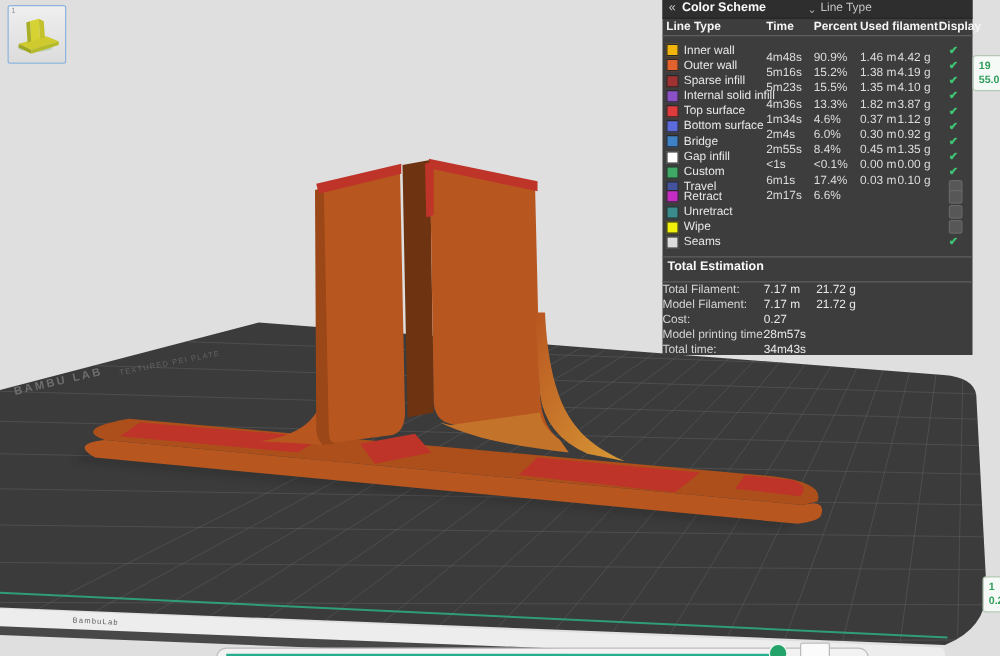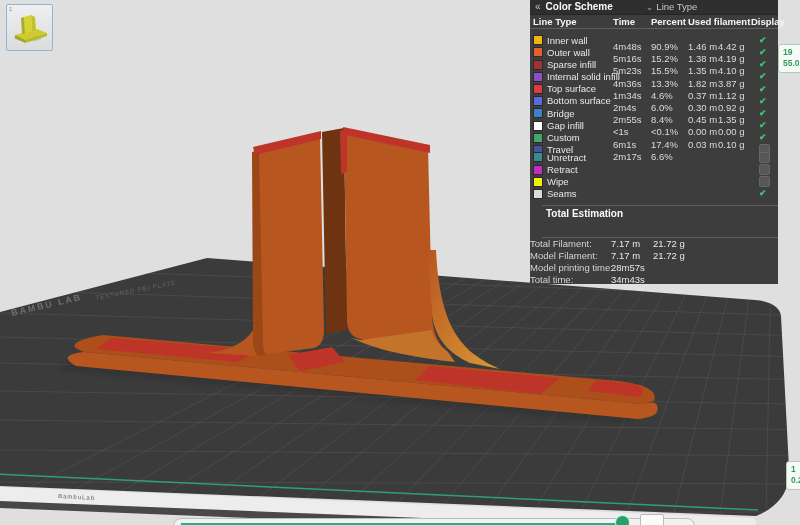--- a/index.html
+++ b/index.html
@@ -41,21 +41,21 @@
            padding-left:3px;}
   .lt-row{display:grid;grid-template-columns:14px 66px 38px 37px 30px 33px 30px;align-items:center;
           height:12.2px;padding-left:3px;white-space:nowrap;}
   .sw{width:8px;height:8px;border:1px solid #2A2A2A;}
   .cell-label{overflow:visible;}
   .cell-num{color:#DCDCDC;margin-top:13px;}
   .chk{color:var(--check-green,#3FC474);font-size:9px;font-weight:bold;margin-left:8px;}
   .unchk{display:inline-block;width:9px;height:9px;background:#575757;border:1px solid #666;
          border-radius:2px;margin-left:8px;}
   .est-title{font-weight:bold;font-size:10px;color:#FAFAFA;border-top:1px solid #5F5F5F;
-             border-bottom:1px solid #5F5F5F;padding:3px 0 18px 4px;margin-top:5px;margin-left:12px;}
+             border-bottom:1px solid #5F5F5F;padding:3px 0 6px 4px;margin-top:5px;}
   .est-row{display:grid;grid-template-columns:81px 42px 1fr;height:11px;align-items:center;
            padding-left:0;white-space:nowrap;margin-top:1px;}
   .est-row .lab{color:#D4D4D4;}
   
   .layer-tip{position:absolute;width:30px;background:#F6FAF6;border:1px solid #B5C9B5;border-radius:3px;
              color:var(--tooltip-green,#2E9E5B);font-size:8.5px;font-weight:bold;
              padding:2px 0 2px 4px;line-height:1.35;}
   #tipTop{left:778px;top:44px;}
   #tipBottom{left:786px;top:461px;}
   
@@ -272,31 +272,31 @@
         <div class="lt-row">
           <span class="sw" style="background: rgb(69, 83, 158);"></span>
           <span class="cell-label">Travel</span>
           <span class="cell-num">2m17s</span>
           <span class="cell-num">6.6%</span>
           <span class="cell-num"></span>
           <span class="cell-num"></span>
           <span class="unchk"></span>
         </div>
         <div class="lt-row">
+          <span class="sw" style="background: rgb(196, 44, 196);"></span>
+          <span class="cell-label">Retract</span>
+          <span class="cell-num"></span>
+          <span class="cell-num"></span>
+          <span class="cell-num"></span>
+          <span class="cell-num"></span>
+          <span class="unchk"></span>
+        </div>
+        <div class="lt-row">
           <span class="sw" style="background: rgb(58, 140, 140);"></span>
           <span class="cell-label">Unretract</span>
-          <span class="cell-num"></span>
-          <span class="cell-num"></span>
-          <span class="cell-num"></span>
-          <span class="cell-num"></span>
-          <span class="unchk"></span>
-        </div>
-        <div class="lt-row">
-          <span class="sw" style="background: rgb(196, 44, 196);"></span>
-          <span class="cell-label">Retract</span>
           <span class="cell-num"></span>
           <span class="cell-num"></span>
           <span class="cell-num"></span>
           <span class="cell-num"></span>
           <span class="unchk"></span>
         </div>
         <div class="lt-row">
           <span class="sw" style="background: rgb(240, 240, 10);"></span>
           <span class="cell-label">Wipe</span>
           <span class="cell-num"></span>
@@ -320,20 +320,25 @@
     <div id="estimation-rows">
         <div class="est-row">
           <span class="lab">Total Filament:</span>
           <span class="val">7.17 m</span>
           <span class="val">21.72 g</span>
         </div>
         <div class="est-row">
           <span class="lab">Model Filament:</span>
           <span class="val">7.17 m</span>
           <span class="val">21.72 g</span>
+        </div>
+        <div class="est-row">
+          <span class="lab">Cost:</span>
+          <span class="val">0.27</span>
+          <span class="val"></span>
         </div>
         <div class="est-row">
           <span class="lab">Model printing time:</span>
           <span class="val">28m57s</span>
           <span class="val"></span>
         </div>
         <div class="est-row">
           <span class="lab">Total time:</span>
           <span class="val">34m43s</span>
           <span class="val"></span>

